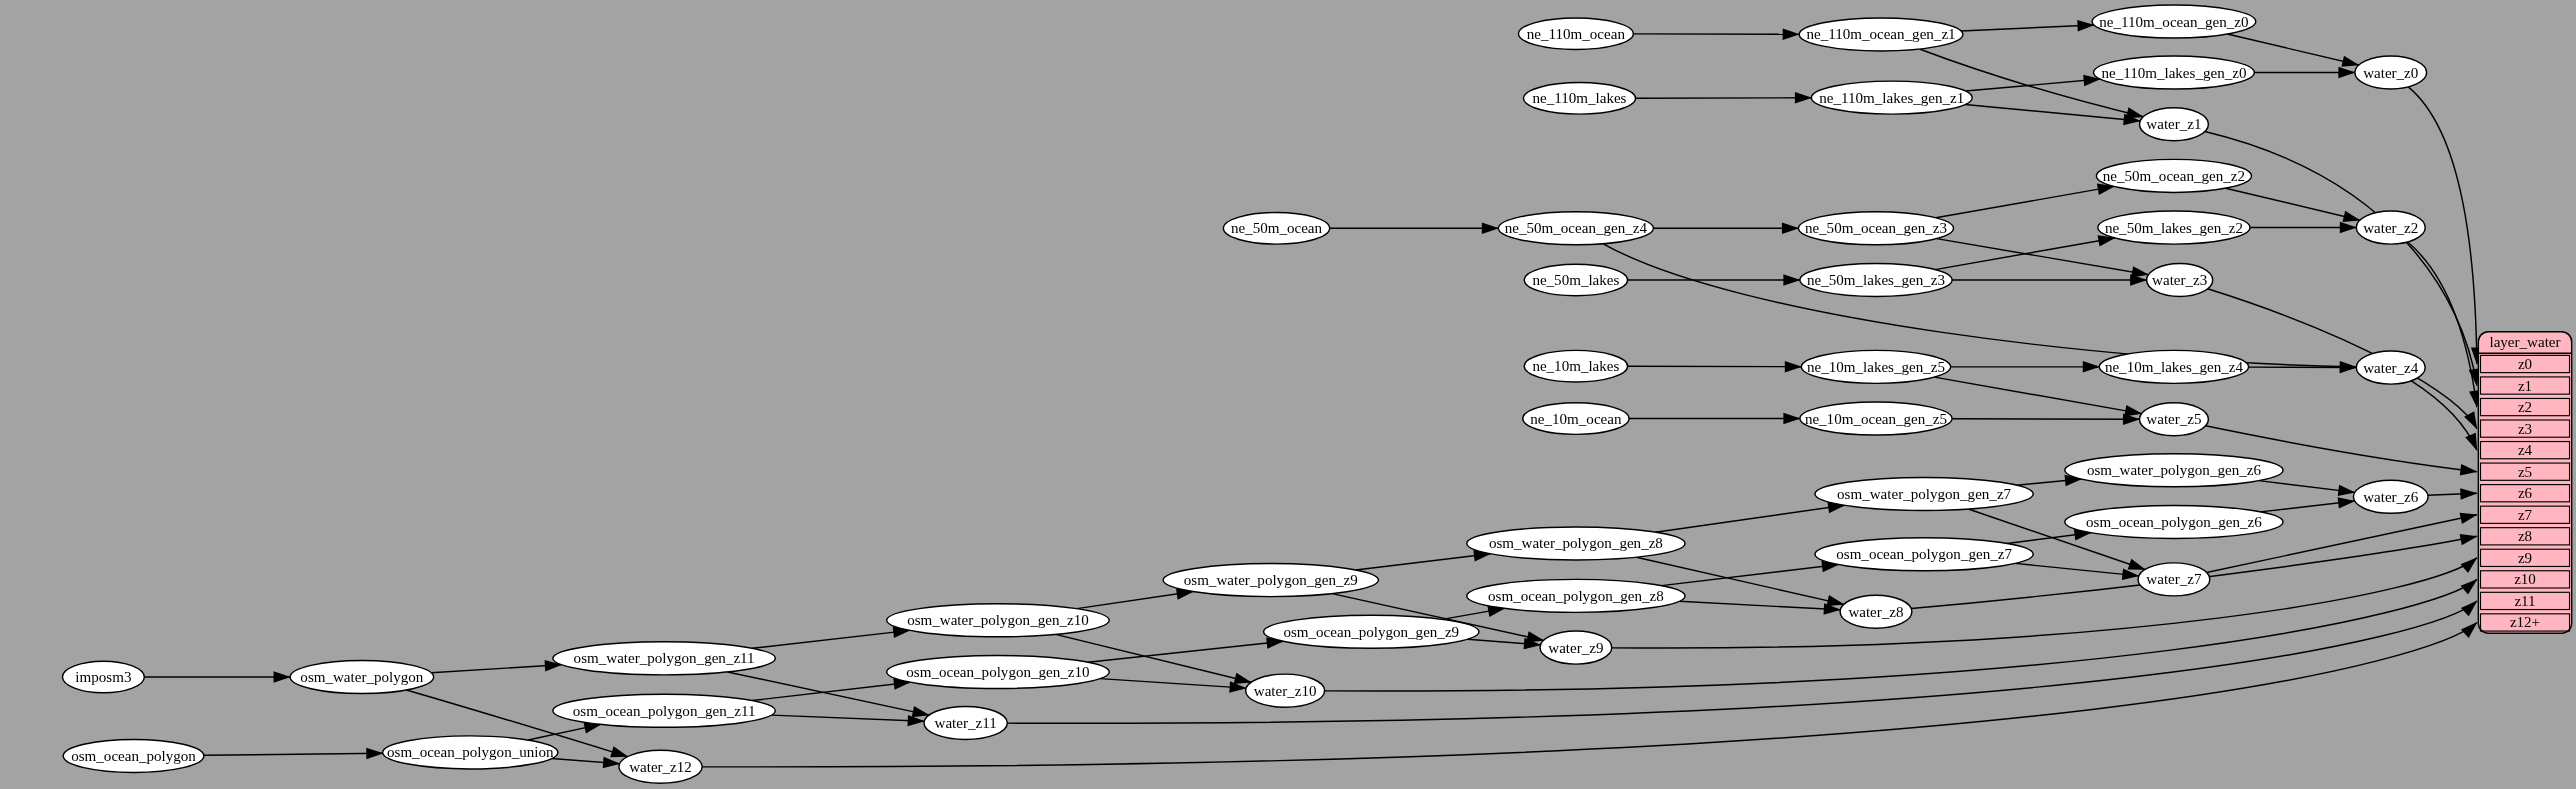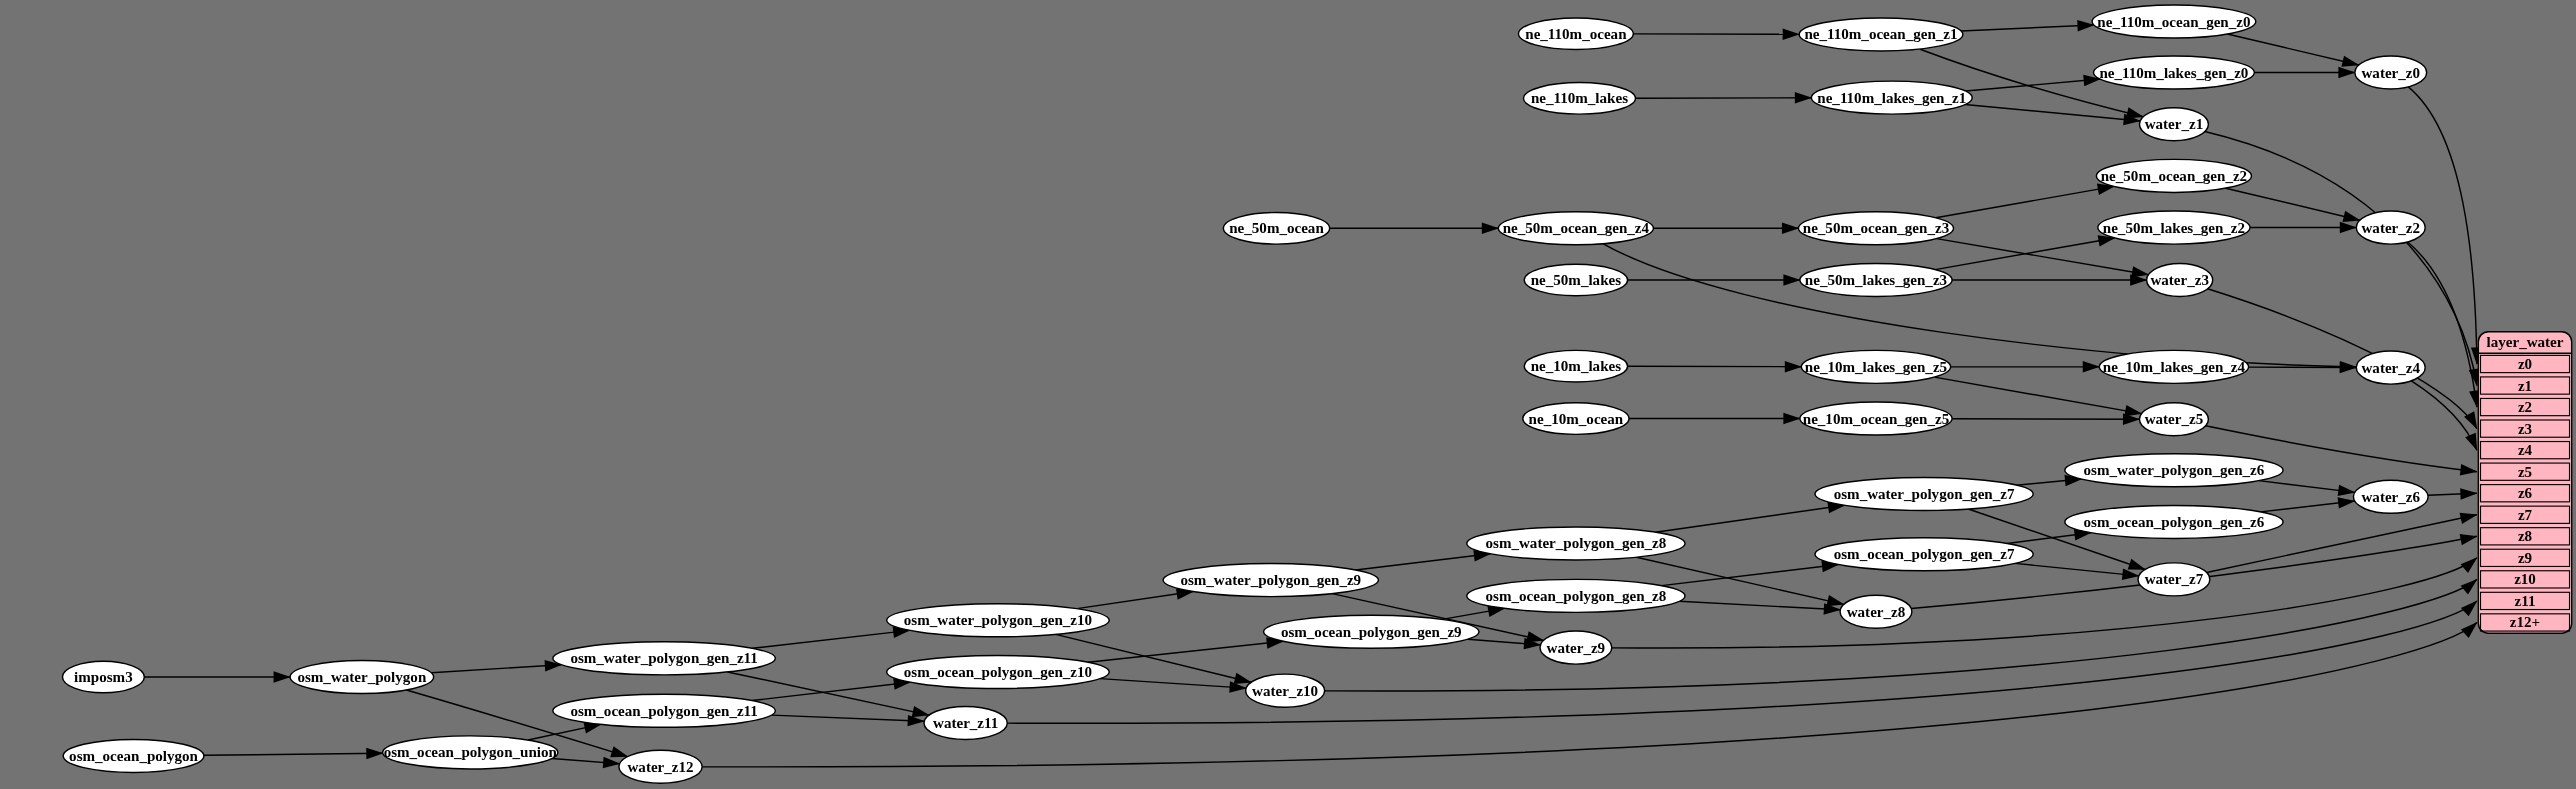--- a/index.html
+++ b/index.html
@@ -1,17 +1,17 @@
 <!DOCTYPE html>
 <html style="font-size:11.5px"><head>
 <meta charset="utf-8">
 <title>diagram</title>
 <style>
   html, body { margin: 0; padding: 0; background: #ffffff; }
-  .stage { width: 100%; background: #737373; font-weight: bold; }
+  .stage { width: 100%; background: #a3a3a3; }
   svg { display: block; width: 100%; height: auto; }
   text {
     font-family: "Liberation Serif", "DejaVu Serif", serif;
     fill: #000000;
   }
 </style>
 </head>
 <body>
 
 <div class="stage">

